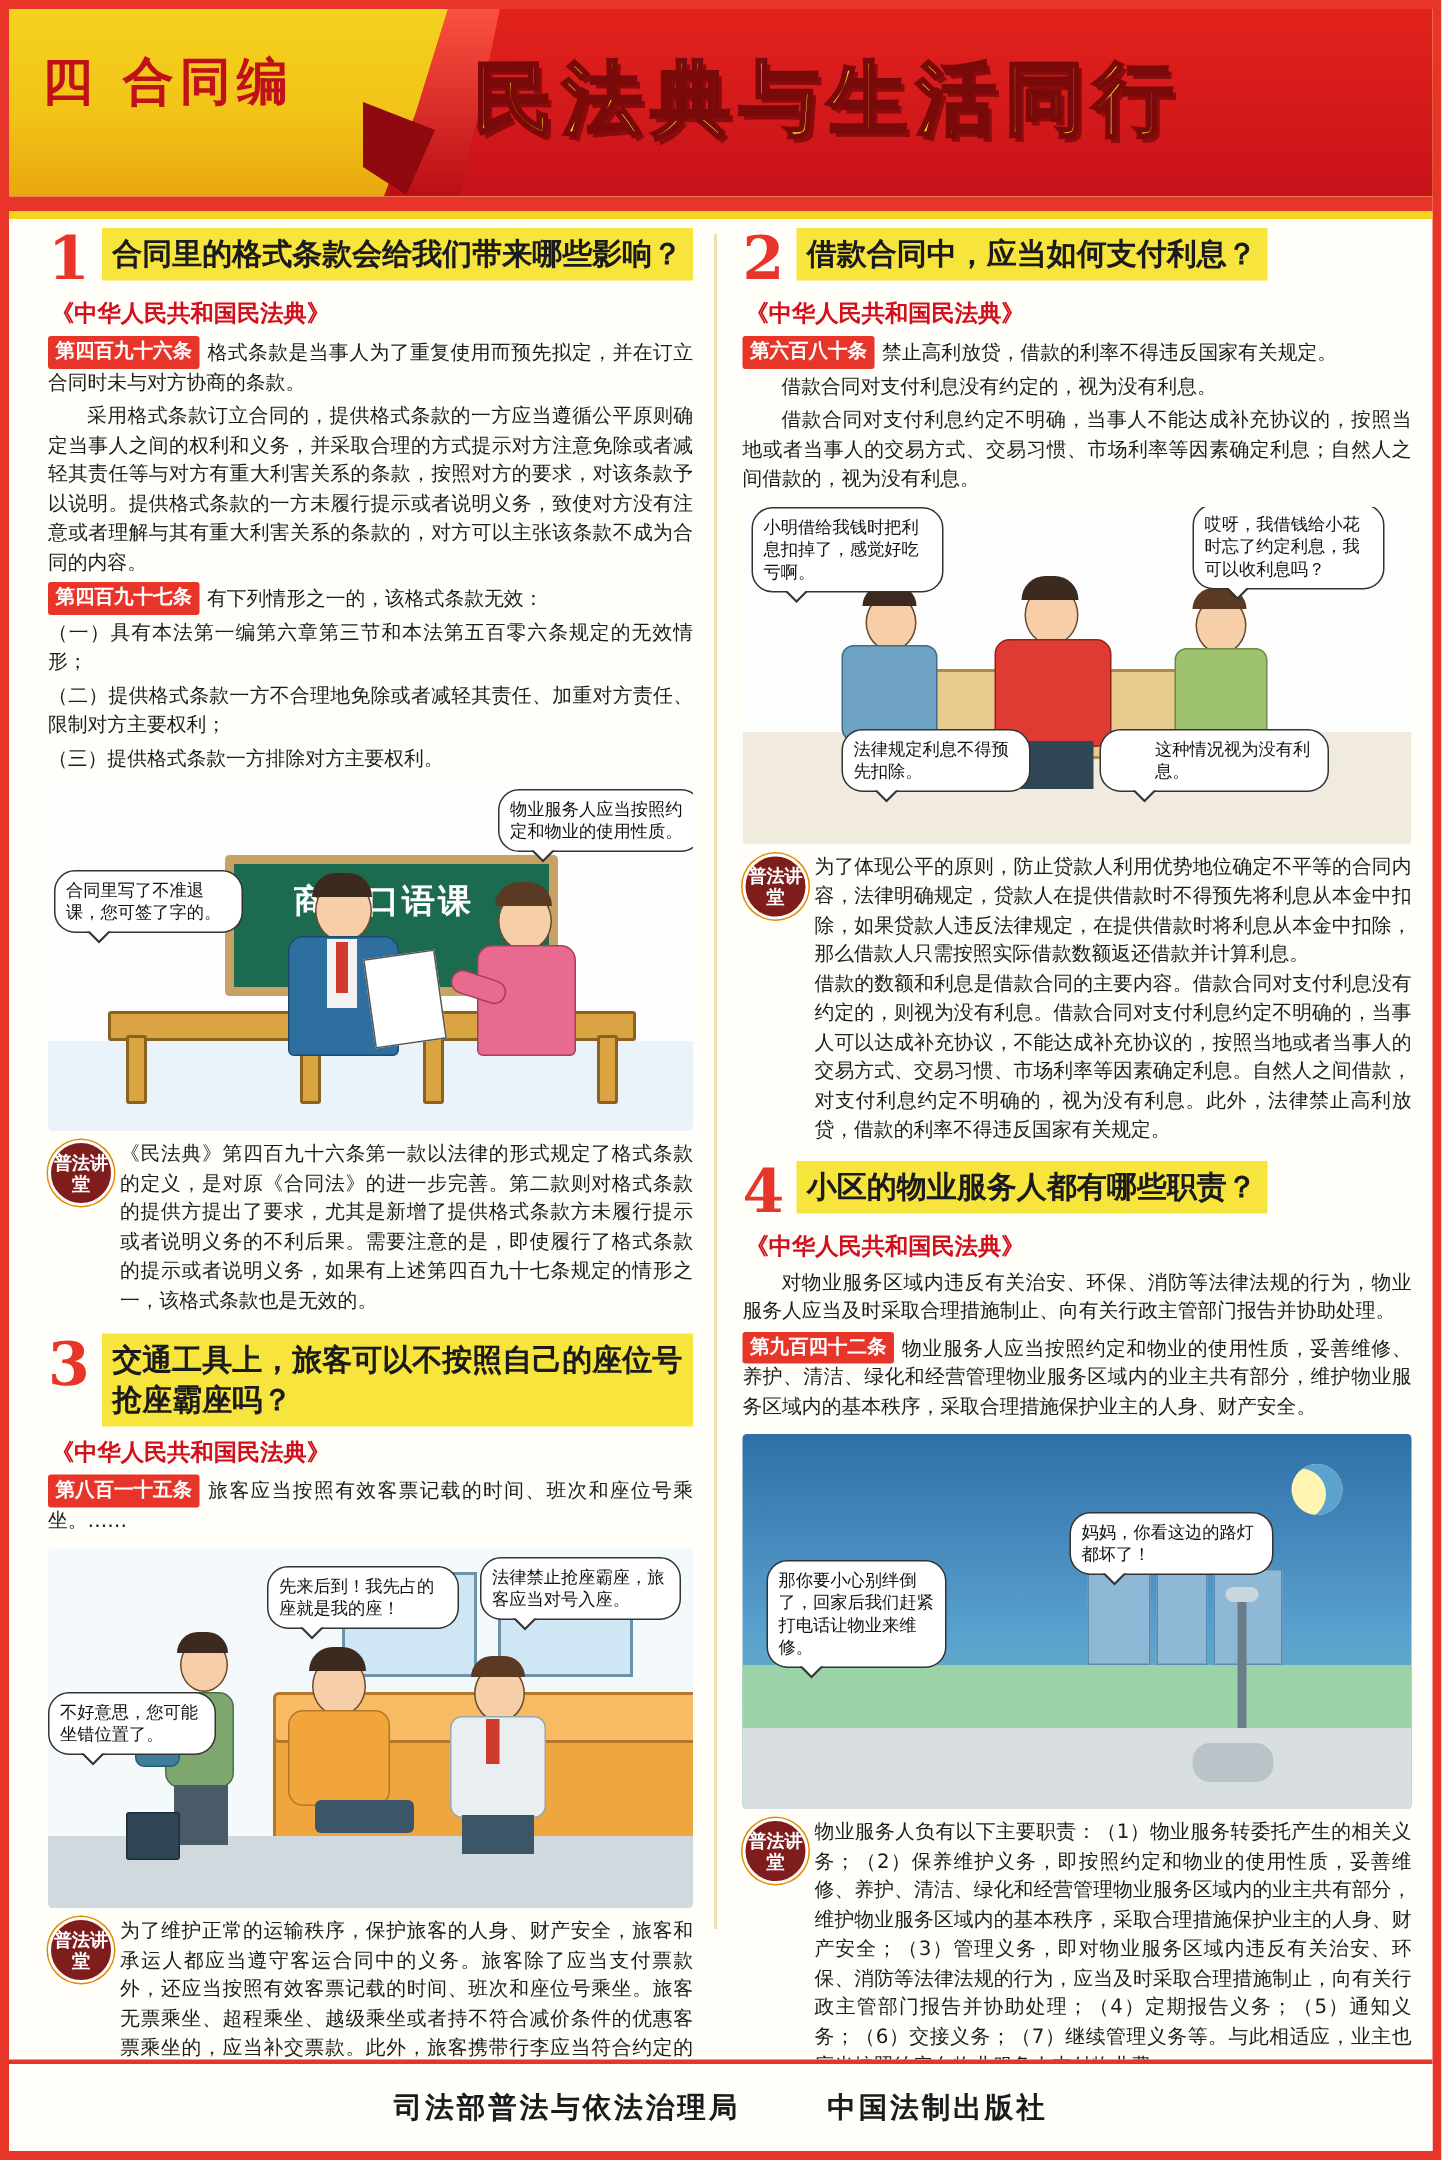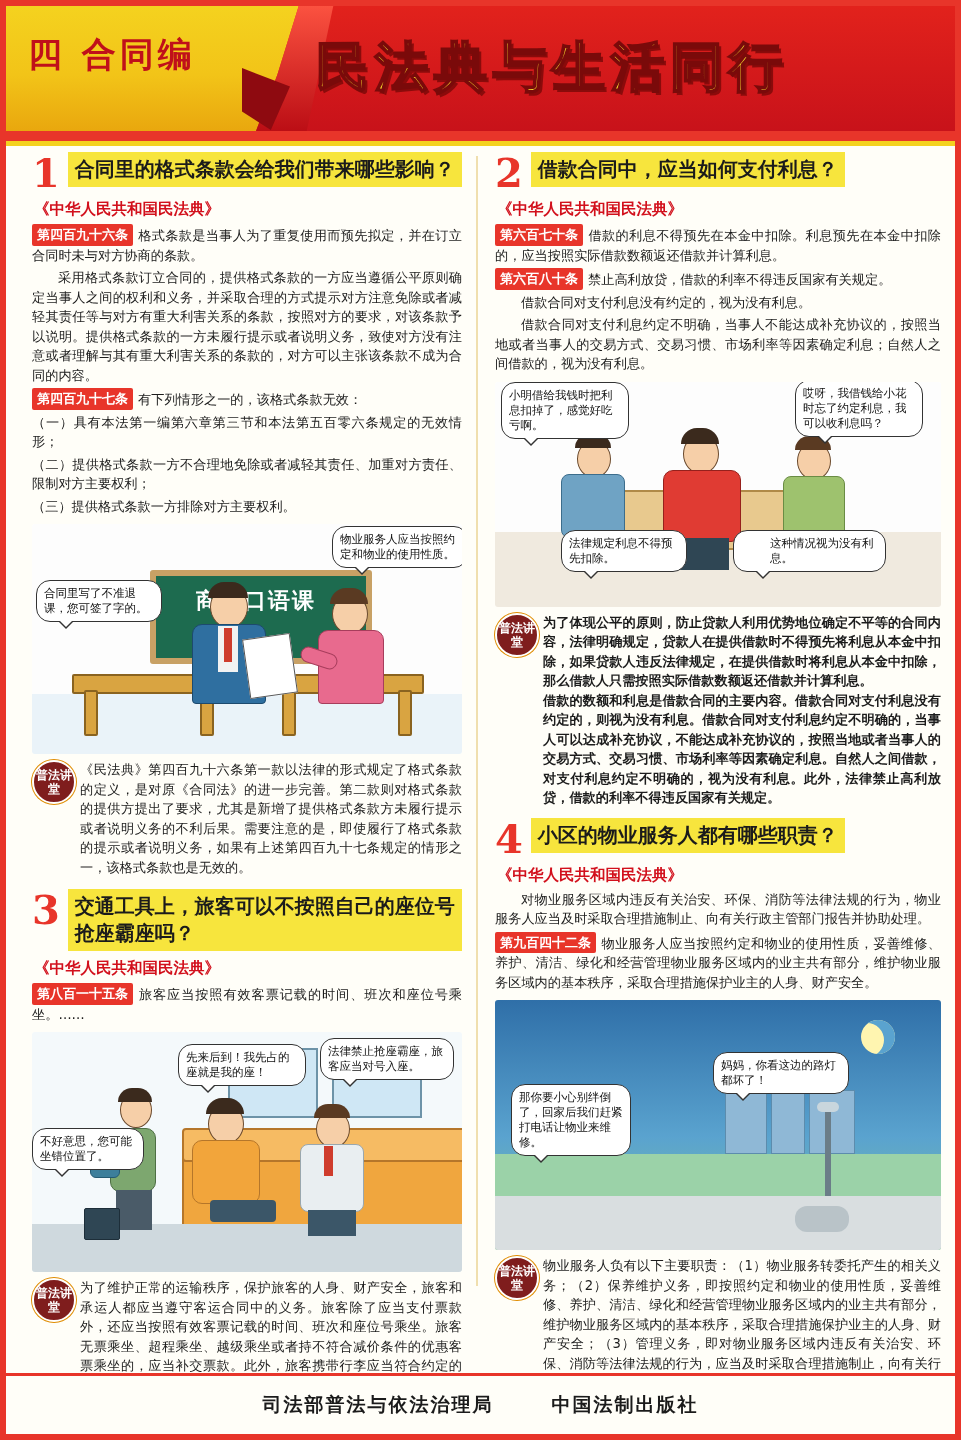--- a/index.html
+++ b/index.html
@@ -304,23 +304,20 @@
   <div class="col col-right">
 
     <div class="sec">
       <div class="sec-head">
         <div class="sec-num">2</div>
         <div class="sec-title">借款合同中，应当如何支付利息？</div>
       </div>
       <div class="law-head">《中华人民共和国民法典》</div>
 
       <p class="body">
-        <span class="art">第六百七十条</span><span>借款的利息不得预先在本金中扣除。利息预先在本金中扣除的，应当按照实际借款数额返还借款并计算利息。</span>
-      </p>
-      <p class="body">
         <span class="art">第六百八十条</span><span>禁止高利放贷，借款的利率不得违反国家有关规定。</span>
       </p>
       <p class="body indent">借款合同对支付利息没有约定的，视为没有利息。</p>
       <p class="body indent">借款合同对支付利息约定不明确，当事人不能达成补充协议的，按照当地或者当事人的交易方式、交易习惯、市场利率等因素确定利息；自然人之间借款的，视为没有利息。</p>
 
       <div class="illus scene s2">
         <div style="position:absolute;inset:0;background:#fdfdfd;"></div>
         <div style="position:absolute;left:0;right:0;top:150px;height:75px;background:#f0eadf;"></div>
         <div style="position:absolute;left:110px;top:108px;width:230px;height:56px;background:#e8c98e;border:2px solid #b08a48;border-radius:6px;"></div>
 
@@ -346,21 +343,21 @@
         </div>
 
         <div class="bubble" style="left:6px;top:0px;width:112px;">小明借给我钱时把利息扣掉了，感觉好吃亏啊。</div>
         <div class="bubble" style="left:300px;top:-2px;width:112px;">哎呀，我借钱给小花时忘了约定利息，我可以收利息吗？</div>
         <div class="bubble" style="left:66px;top:148px;width:110px;">法律规定利息不得预先扣除。</div>
         <div class="bubble" style="left:238px;top:148px;width:108px;padding-left:36px;">这种情况视为没有利息。</div>
       </div>
 
       <div class="pufa-block">
         <div class="pufa">普法讲堂</div>
-        <p class="body" style="white-space:pre-line;font-weight:bold;">为了体现公平的原则，防止贷款人利用优势地位确定不平等的合同内容，法律明确规定，贷款人在提供借款时不得预先将利息从本金中扣除，如果贷款人违反法律规定，在提供借款时将利息从本金中扣除，那么借款人只需按照实际借款数额返还借款并计算利息。
+        <p class="body" style="white-space:pre-line;">为了体现公平的原则，防止贷款人利用优势地位确定不平等的合同内容，法律明确规定，贷款人在提供借款时不得预先将利息从本金中扣除，如果贷款人违反法律规定，在提供借款时将利息从本金中扣除，那么借款人只需按照实际借款数额返还借款并计算利息。
 借款的数额和利息是借款合同的主要内容。借款合同对支付利息没有约定的，则视为没有利息。借款合同对支付利息约定不明确的，当事人可以达成补充协议，不能达成补充协议的，按照当地或者当事人的交易方式、交易习惯、市场利率等因素确定利息。自然人之间借款，对支付利息约定不明确的，视为没有利息。此外，法律禁止高利放贷，借款的利率不得违反国家有关规定。</p>
       </div>
     </div>
 
     <div class="sec" style="margin-top:10px;">
       <div class="sec-head">
         <div class="sec-num">4</div>
         <div class="sec-title">小区的物业服务人都有哪些职责？</div>
       </div>
       <div class="law-head">《中华人民共和国民法典》</div>

